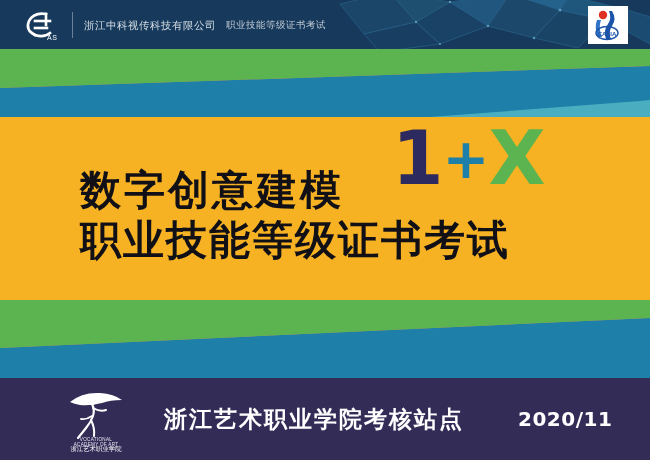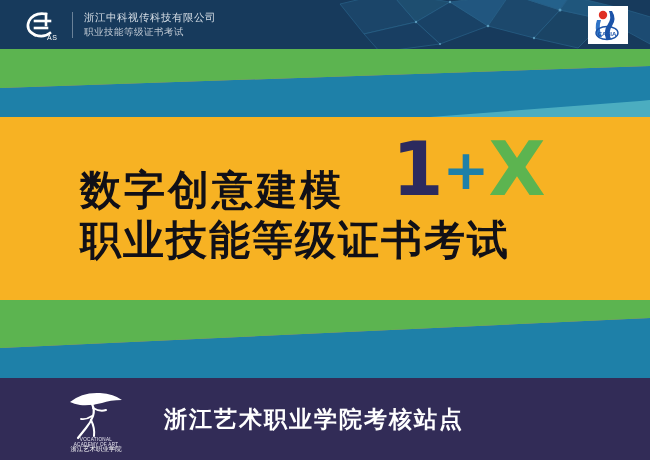--- a/index.html
+++ b/index.html
@@ -29,40 +29,40 @@
   }
   .cas-logo{
     width:52px;height:40px;margin-left:16px;flex:0 0 auto;
     position:relative;
   }
   .hdr-divider{
     width:1px;height:26px;background:#7f93a8;opacity:.8;
     margin:0 11px 0 4px;flex:0 0 auto;
   }
   .hdr-text{
-    display:flex;flex-direction:column;justify-content:center;gap:3px;
+    display:flex;flex-direction:row;justify-content:center;gap:10px;
     flex:0 0 auto;
   }
   .hdr-line{
     color:#d6dee6;font-size:10.5px;letter-spacing:.5px;line-height:12px;
     white-space:nowrap;
   }
   .hdr-line.small{font-size:9.5px;color:#c3ccd6;}
   .casia-logo{
     position:absolute;right:22px;top:6px;width:40px;height:38px;
     background:#fff;border-radius:1px;
   }
 
   
   .band{position:absolute;left:0;top:0;width:650px;height:460px;}
   .band svg{display:block;}
 
   
   .center{
-    position:absolute;left:0;top:124px;width:650px;height:180px;
+    position:absolute;left:0;top:113px;width:650px;height:180px;
     z-index:5;
   }
   .onex{
     position:absolute;left:392px;top:8px;
     font-size:74px;font-weight:bold;line-height:74px;
     letter-spacing:-1px;
     font-family:"DejaVu Sans","Liberation Sans",sans-serif;
     white-space:nowrap;
   }
   .onex .c1{color:#2c2a5e;}
@@ -214,15 +214,16 @@
           <text x="34" y="55" font-size="4.6" fill="#e9e7f2" text-anchor="middle" font-family="Liberation Sans, sans-serif" letter-spacing="0.3">VOCATIONAL</text>
           <text x="34" y="59.5" font-size="4.6" fill="#e9e7f2" text-anchor="middle" font-family="Liberation Sans, sans-serif" letter-spacing="0.3">ACADEMY OF ART</text>
           <text x="34" y="65" font-size="6.4" fill="#ffffff" text-anchor="middle" font-family="DejaVu Sans, sans-serif">浙江艺术职业学院</text>
         </svg>
       </div>
 
 
     </div>
 
     <div class="footer-station">浙江艺术职业学院考核站点</div>
+    <div class="footer-date">2020/11</div>
   </div>
 
 </div>
 
 </body></html>

